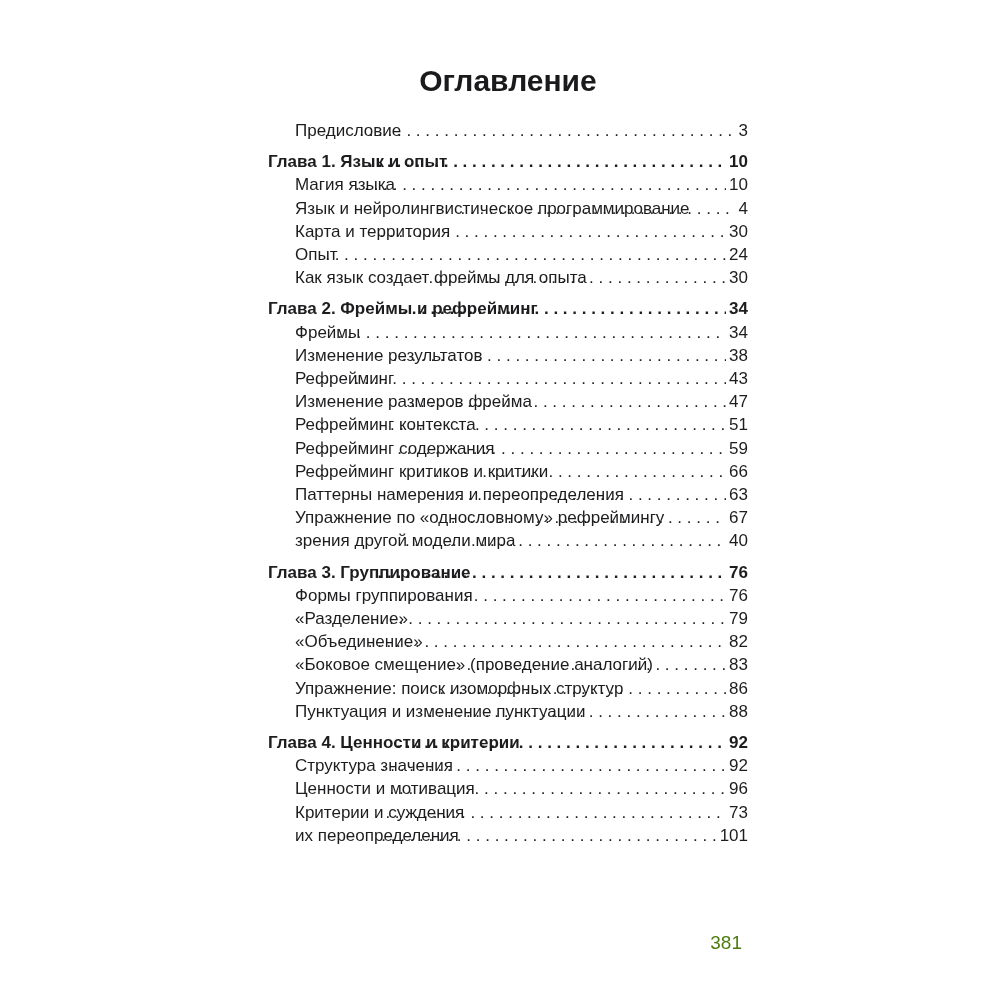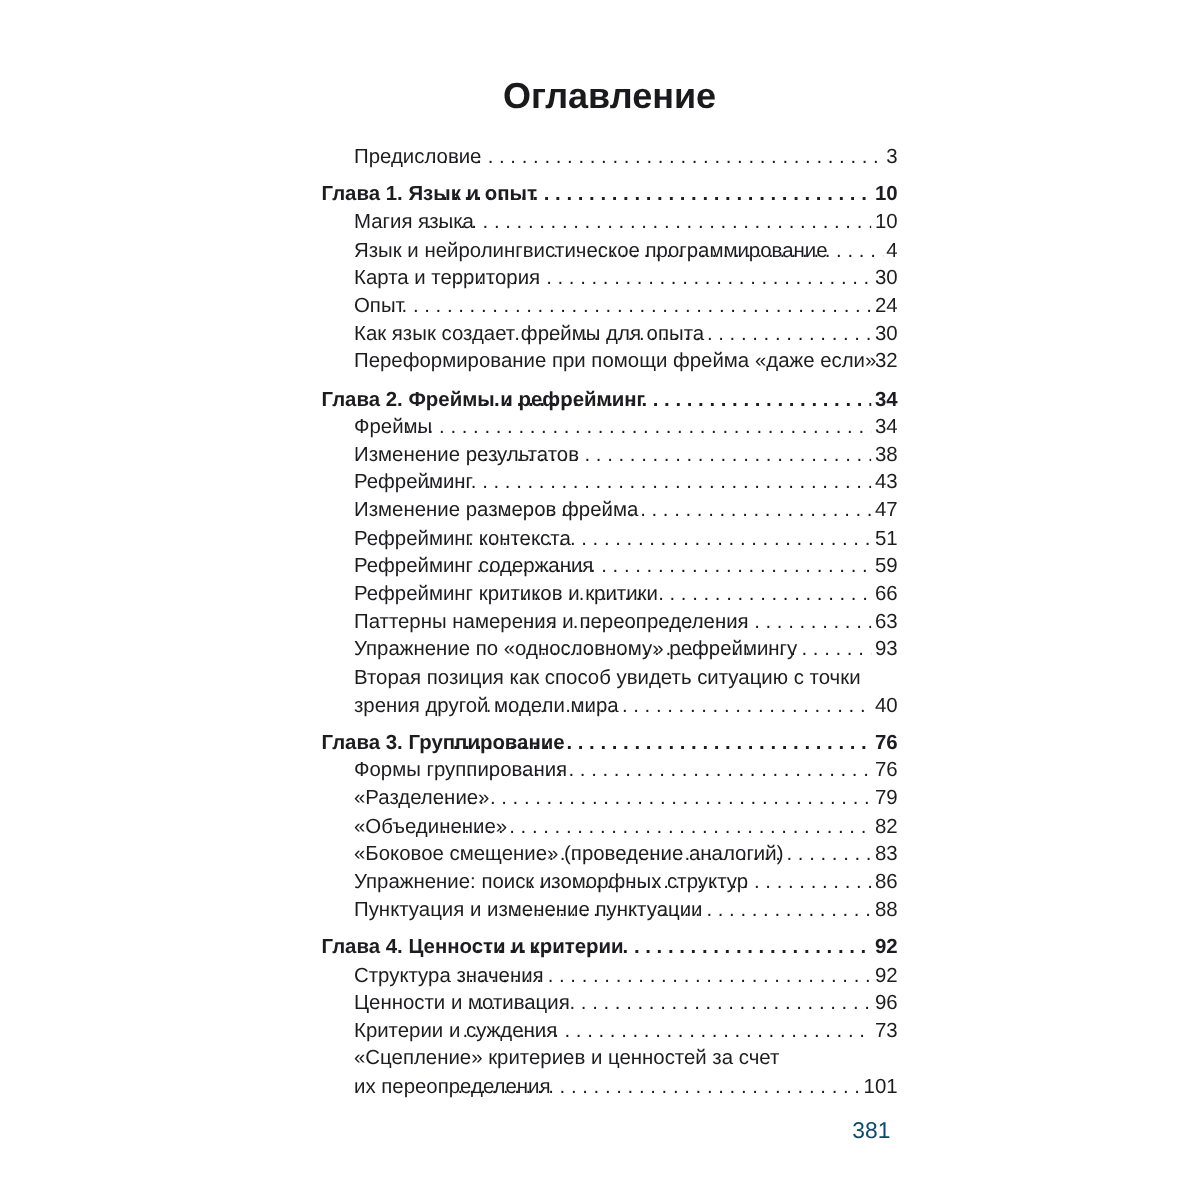--- a/index.html
+++ b/index.html
@@ -79,21 +79,21 @@
   .pagenum {
     flex: 0 0 auto;
     text-align: right;
     white-space: nowrap;
   }
   .folio {
     position: absolute;
     top: 932px;
     right: 258px;
     font-size: 19px;
-    color: #0c4a6e;
+    color: #4d7c0f;
   }
 </style>
 </head>
 <body>
 
 <div class="page">
   <h1 class="title">Оглавление</h1>
   <div class="toc" id="toc">
       <section class="toc-section">
         <div class="entry sub">
@@ -140,27 +140,20 @@
             <span class="pagenum">24</span>
           </div>
         </div>
         <div class="entry sub">
           <div class="line">
             <span class="label">Как язык создает фреймы для опыта</span>
             <span class="dots"></span>
             <span class="pagenum">30</span>
           </div>
         </div>
-        <div class="entry sub">
-          <div class="line">
-            <span class="label">Переформирование при помощи фрейма «даже если»</span>
-            <span class="dots none"></span>
-            <span class="pagenum">32</span>
-          </div>
-        </div>
       </section>
       <section class="toc-section">
         <div class="entry chapter">
           <div class="line">
             <span class="label">Глава 2. Фреймы и рефрейминг</span>
             <span class="dots"></span>
             <span class="pagenum">34</span>
           </div>
         </div>
         <div class="entry sub">
@@ -216,25 +209,24 @@
           <div class="line">
             <span class="label">Паттерны намерения и переопределения</span>
             <span class="dots"></span>
             <span class="pagenum">63</span>
           </div>
         </div>
         <div class="entry sub">
           <div class="line">
             <span class="label">Упражнение по «однословному» рефреймингу</span>
             <span class="dots"></span>
-            <span class="pagenum">93</span>
-          </div>
-        </div>
-        <div class="entry sub">
-          <div class="wrap-line">Вторая позиция как способ увидеть ситуацию с точки</div>
+            <span class="pagenum">67</span>
+          </div>
+        </div>
+        <div class="entry sub">
           <div class="line">
             <span class="label">зрения другой модели мира</span>
             <span class="dots"></span>
             <span class="pagenum">40</span>
           </div>
         </div>
       </section>
       <section class="toc-section">
         <div class="entry chapter">
           <div class="line">
@@ -309,21 +301,20 @@
           </div>
         </div>
         <div class="entry sub">
           <div class="line">
             <span class="label">Критерии и суждения</span>
             <span class="dots"></span>
             <span class="pagenum">73</span>
           </div>
         </div>
         <div class="entry sub">
-          <div class="wrap-line">«Сцепление» критериев и ценностей за счет</div>
           <div class="line">
             <span class="label">их переопределения</span>
             <span class="dots"></span>
             <span class="pagenum">101</span>
           </div>
         </div>
       </section>
     </div>
   <div class="folio">381</div>
 </div>

